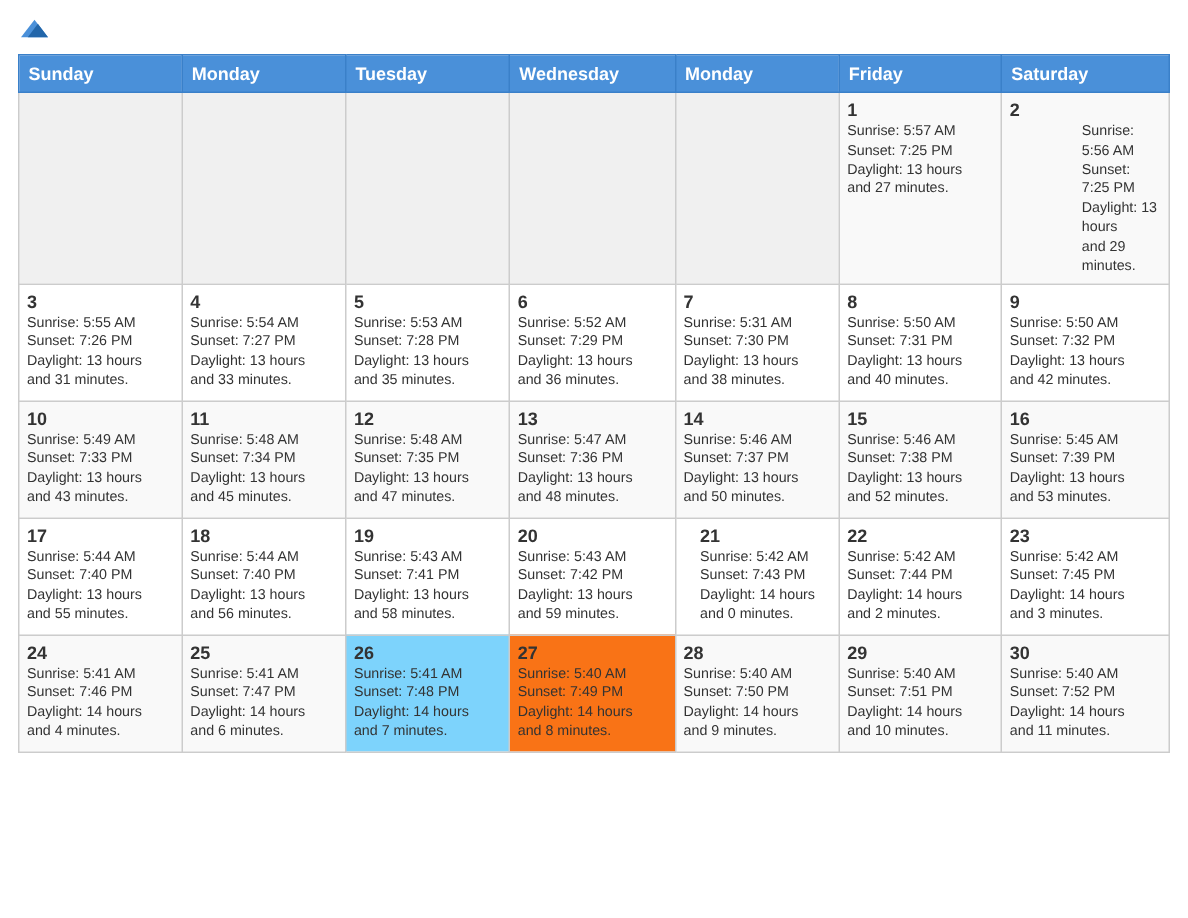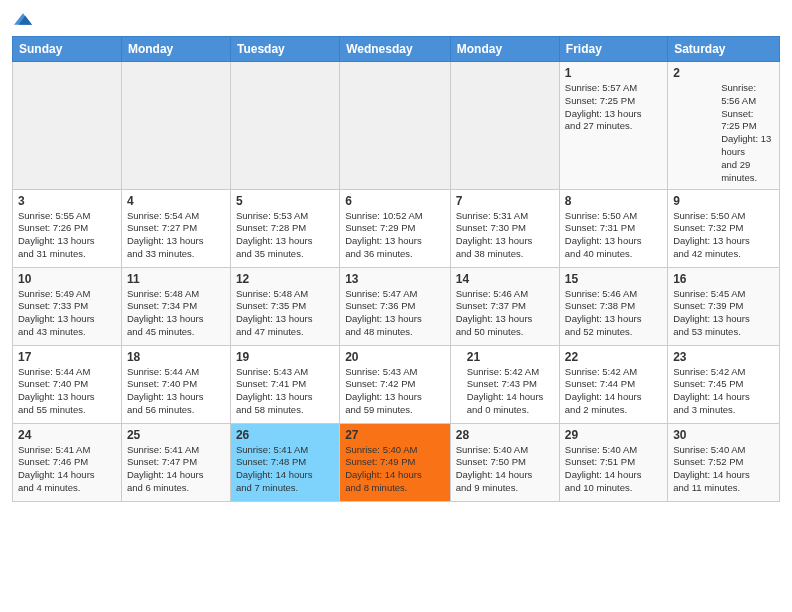--- a/index.html
+++ b/index.html
@@ -170,21 +170,21 @@
           </td>
           <td style="background: rgb(255, 255, 255);">
             <span class="day-num">5</span>
             <div class="day-info" style="white-space: pre-line;">Sunrise: 5:53 AM
 Sunset: 7:28 PM
 Daylight: 13 hours
 and 35 minutes.</div>
           </td>
           <td style="background: rgb(255, 255, 255);">
             <span class="day-num">6</span>
-            <div class="day-info" style="white-space: pre-line;">Sunrise: 10:52 AM
+            <div class="day-info" style="white-space: pre-line;">Sunrise: 5:52 AM
 Sunset: 7:29 PM
 Daylight: 13 hours
 and 36 minutes.</div>
           </td>
           <td style="background: rgb(255, 255, 255);">
             <span class="day-num">7</span>
             <div class="day-info" style="white-space: pre-line;">Sunrise: 5:31 AM
 Sunset: 7:30 PM
 Daylight: 13 hours
 and 38 minutes.</div>

